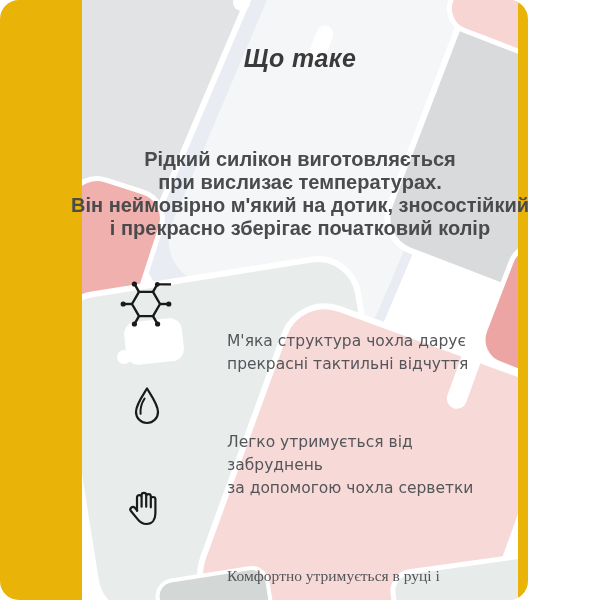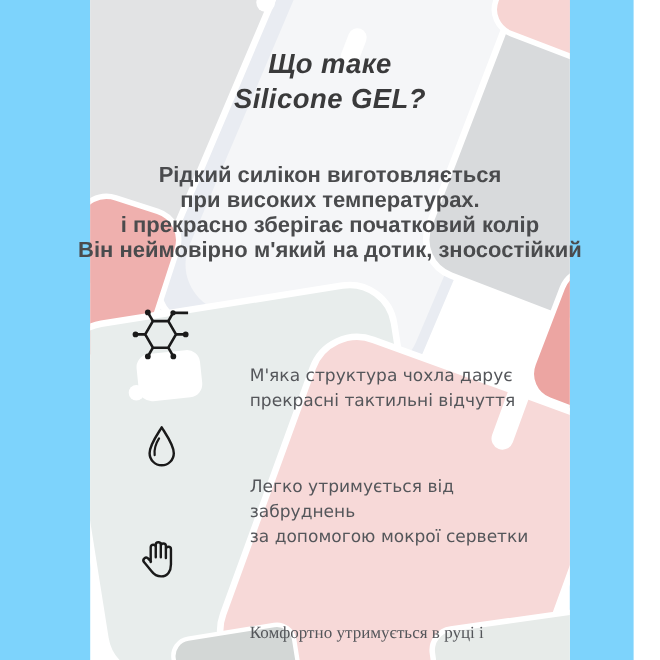--- a/index.html
+++ b/index.html
@@ -1,17 +1,17 @@
 <!DOCTYPE html>
 <html><head>
 <meta charset="utf-8">
 <style>
   html,body{margin:0;padding:0;background:#ffffff;}
-  .canvas{position:relative;width:576px;height:600px;background:#7dd3fc;overflow:hidden;
-          font-family:"Liberation Sans",sans-serif;}
+  .canvas{position:relative;width:528px;height:600px;background:#eab308;overflow:hidden;
+          font-family:"Liberation Sans",sans-serif;border-radius:19px;}
   
   .collage{position:absolute;left:82px;top:0;width:436px;height:600px;overflow:hidden;background:#ffffff;}
   .case{position:absolute;box-sizing:border-box;}
   .case-gray{left:-75px;top:-215px;width:280px;height:480px;transform:rotate(21deg);
              background:#e2e3e4;border-radius:42px;}
   .case-blue{left:125px;top:-120px;width:260px;height:470px;transform:rotate(23deg);
              background:#e9ecf2;border-radius:44px;border:6px solid #fff;}
   .case-white{left:150px;top:-115px;width:224px;height:440px;transform:rotate(23deg);
               background:#f5f6f8;border-radius:44px;}
   .case-dark-right{left:346px;top:-55px;width:190px;height:340px;transform:rotate(21deg);
@@ -72,28 +72,27 @@
     <div class="case case-mint-bottom-right"></div>
     <div class="cutout cut-pill-top"></div>
     <div class="cutout cut-circle-top"></div>
     <div class="cutout cut-square-mint"></div>
     <div class="cutout cut-circle-mint"></div>
     <div class="cutout cut-pill-pink"></div>
   </div>
 
   <div class="title">
     <div>Що таке</div>
-    <div>Silicone GEL?</div>
   </div>
 
   <div class="intro">
     <div>Рідкий силікон виготовляється</div>
-    <div>при високих температурах.</div>
+    <div>при вислизає температурах.</div>
+    <div>Він неймовірно м'який на дотик, зносостійкий</div>
     <div>і прекрасно зберігає початковий колір</div>
-    <div>Він неймовірно м'який на дотик, зносостійкий</div>
   </div>
 
   <div class="f-icon icon-molecule">
     <svg width="58" height="50" viewBox="0 0 58 50" fill="none">
       <polygon points="40,25 33,12.9 19,12.9 12,25 19,37.1 33,37.1" stroke="#1a1a1a" stroke-width="2.4" stroke-linejoin="round" fill="none"></polygon>
       <line x1="12" y1="25" x2="3.5" y2="25" stroke="#1a1a1a" stroke-width="2.4"></line>
       <line x1="40" y1="25" x2="48.5" y2="25" stroke="#1a1a1a" stroke-width="2.4"></line>
       <line x1="19" y1="12.9" x2="14.7" y2="5.4" stroke="#1a1a1a" stroke-width="2.4"></line>
       <line x1="19" y1="37.1" x2="14.7" y2="44.6" stroke="#1a1a1a" stroke-width="2.4"></line>
       <line x1="33" y1="37.1" x2="37.3" y2="44.6" stroke="#1a1a1a" stroke-width="2.4"></line>
@@ -112,21 +111,21 @@
   </div>
 
   <div class="f-icon icon-drop">
     <svg width="30" height="40" viewBox="0 0 30 40" fill="none">
       <path d="M15 2.5 C11 9 4 18.5 4 26 a11 11 0 0 0 22 0 C26 18.5 19 9 15 2.5 Z" stroke="#1a1a1a" stroke-width="2.2" stroke-linejoin="round" fill="none"></path>
       <path d="M12.6 12.5 C9.2 17.8 8 22.5 8.6 27.8" stroke="#1a1a1a" stroke-width="2" stroke-linecap="round" fill="none"></path>
     </svg>
   </div>
   <div class="feature-text ft-2">
     <div>Легко утримується від забруднень</div>
-    <div>за допомогою мокрої серветки</div>
+    <div>за допомогою чохла серветки</div>
   </div>
 
   <div class="f-icon icon-hand">
     <svg width="33" height="42" viewBox="0 0 33 42" fill="none">
       <path d="M10 23 V9.5 a2.3 2.3 0 0 1 4.6 0 V18.7 V7.2 a2.3 2.3 0 0 1 4.6 0
                V18.7 V8.4 a2.3 2.3 0 0 1 4.6 0 V19.3 V11.3 a2.3 2.3 0 0 1 4.6 0
                V25.2 c0 6 -3 10.8 -8.9 10.8 c-4.2 0 -6.5 -1.6 -8.7 -4.6
                L4.1 23.2 a2.5 2.5 0 0 1 3.7 -3.4 L10.2 22.4" stroke="#1a1a1a" stroke-width="2.2" stroke-linecap="round" stroke-linejoin="round" fill="none"></path>
     </svg>
   </div>

